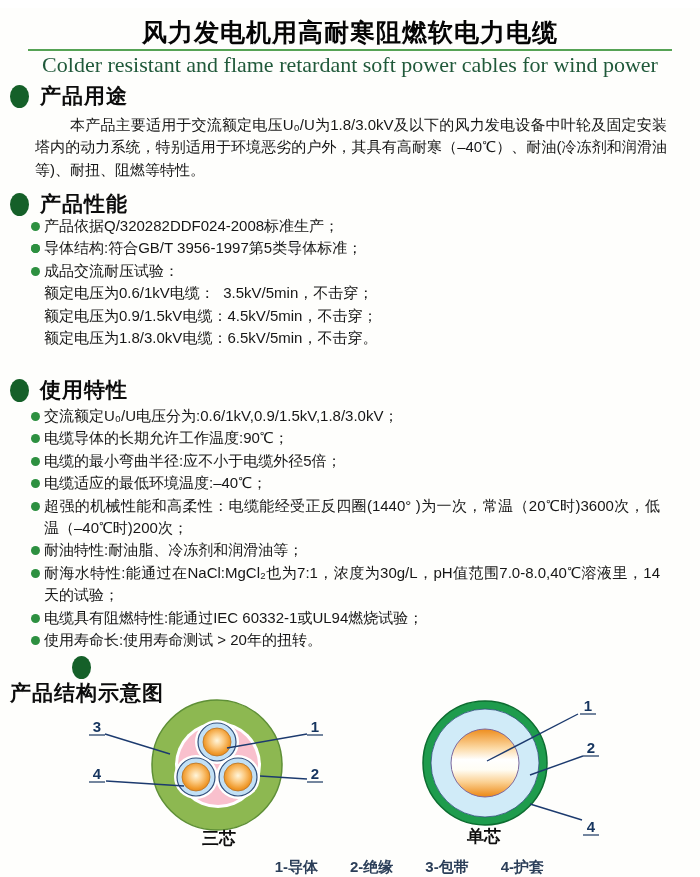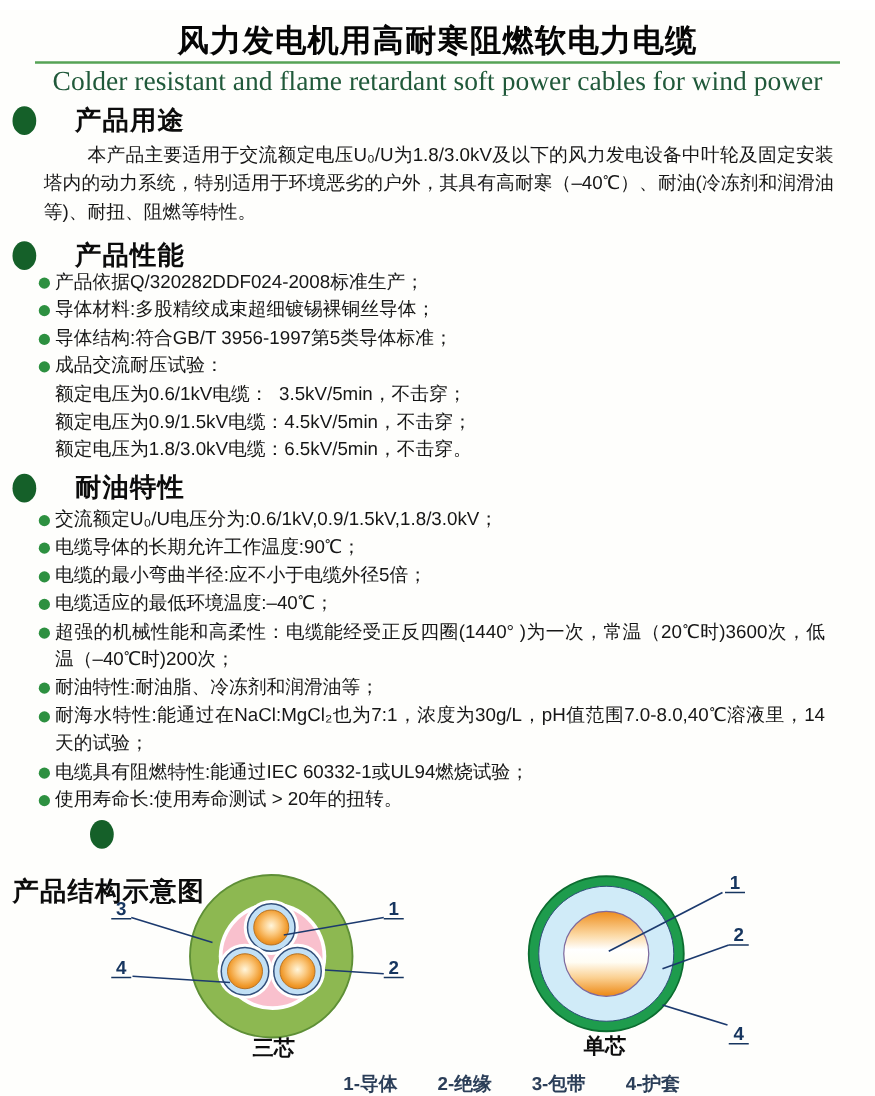--- a/index.html
+++ b/index.html
@@ -18,21 +18,21 @@
   .rule {
     position:absolute; top:41px; left:28px; right:28px; height:2px;
     background:#56a355;
   }
   .subtitle {
     position:absolute; top:44px; left:0; width:100%;
     text-align:center; font-family:"Liberation Serif", serif;
     font-size:22px; color:#20593a;
   }
   
-  .sec { position:absolute; left:10px; display:flex; align-items:center;gap:20px; }
+  .sec { position:absolute; left:10px; display:flex; align-items:center; }
   .sec .dot {
     width:19px; height:23px; border-radius:50%;
     background:radial-gradient(circle at 38% 32%, #2e8b48 0%, #135а28 70%, #0f5124 100%);
     background-color:#156029;
     margin-right:11px; flex:0 0 auto;
   }
   .sec .label { font-size:21px; font-weight:bold; color:#0c0c0c; letter-spacing:1px; }
   #sec-usage   { top:74px; }
   #sec-perf    { top:182px; }
   #sec-feat    { top:368px; }
@@ -86,31 +86,31 @@
     <span class="label">产品用途</span>
   </div>
   <div class="para">本产品主要适用于交流额定电压U₀/U为1.8/3.0kV及以下的风力发电设备中叶轮及固定安装塔内的动力系统，特别适用于环境恶劣的户外，其具有高耐寒（–40℃）、耐油(冷冻剂和润滑油等)、耐扭、阻燃等特性。</div>
 
   <div class="sec" id="sec-perf">
     <span class="dot"></span>
     <span class="label">产品性能</span>
   </div>
   <ul class="lst" id="perf-list">
     <li><span class="b"></span><span class="t">产品依据Q/320282DDF024-2008标准生产；</span></li>
-    <li><span class="b"></span><span class="t">导体材料:多股精绞成束超细镀锡裸铜丝导体；</span></li>
+    <li><span class="b"></span></li>
     <li><span class="b"></span><span class="t">导体结构:符合GB/T 3956-1997第5类导体标准；</span></li>
     <li><span class="b"></span><span class="t">成品交流耐压试验：</span></li>
     <li class="plain"><span class="t">额定电压为0.6/1kV电缆：  3.5kV/5min，不击穿；</span></li>
     <li class="plain"><span class="t">额定电压为0.9/1.5kV电缆：4.5kV/5min，不击穿；</span></li>
     <li class="plain"><span class="t">额定电压为1.8/3.0kV电缆：6.5kV/5min，不击穿。</span></li>
   </ul>
 
   <div class="sec" id="sec-feat">
     <span class="dot"></span>
-    <span class="label">耐油特性</span>
+    <span class="label">使用特性</span>
   </div>
   <ul class="lst" id="feat-list">
     <li><span class="b"></span><span class="t">交流额定U₀/U电压分为:0.6/1kV,0.9/1.5kV,1.8/3.0kV；</span></li>
     <li><span class="b"></span><span class="t">电缆导体的长期允许工作温度:90℃；</span></li>
     <li><span class="b"></span><span class="t">电缆的最小弯曲半径:应不小于电缆外径5倍；</span></li>
     <li><span class="b"></span><span class="t">电缆适应的最低环境温度:–40℃；</span></li>
     <li><span class="b"></span><span class="t">超强的机械性能和高柔性：电缆能经受正反四圈(1440° )为一次，常温（20℃时)3600次，低温（–40℃时)200次；</span></li>
     <li><span class="b"></span><span class="t">耐油特性:耐油脂、冷冻剂和润滑油等；</span></li>
     <li><span class="b"></span><span class="t">耐海水特性:能通过在NaCl:MgCl₂也为7:1，浓度为30g/L，pH值范围7.0-8.0,40℃溶液里，14天的试验；</span></li>
     <li><span class="b"></span><span class="t">电缆具有阻燃特性:能通过IEC 60332-1或UL94燃烧试验；</span></li>

